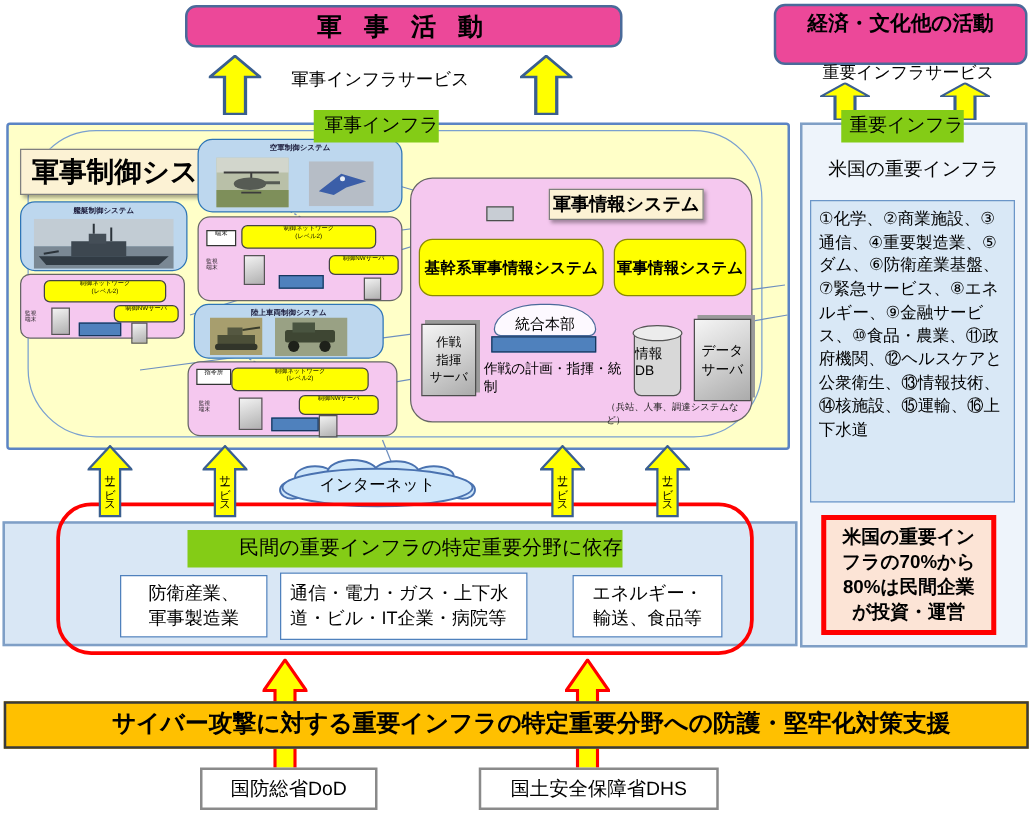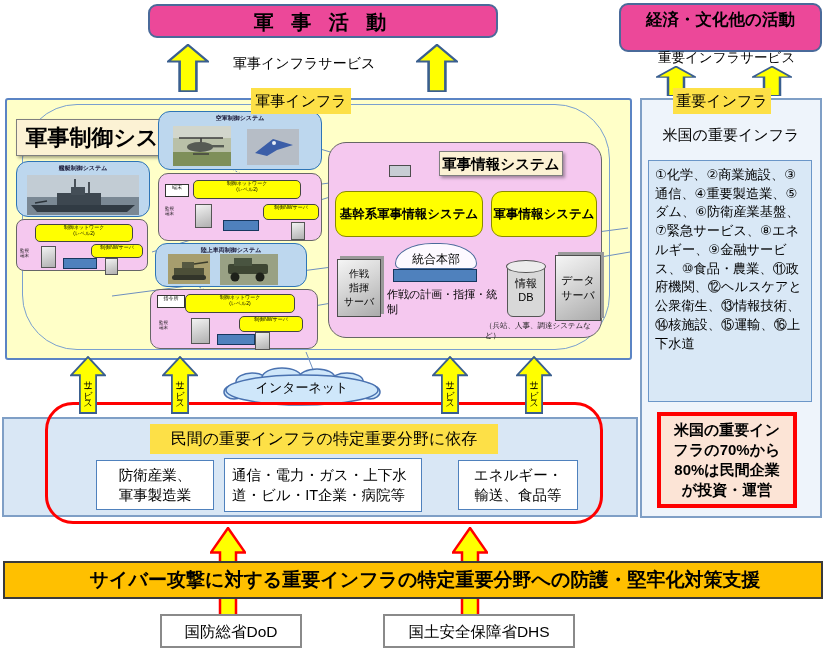--- a/index.html
+++ b/index.html
@@ -1,20 +1,20 @@
 <!DOCTYPE html>
 <html><head>
 <meta charset="utf-8">
 <style>
   html,body{margin:0;padding:0;}
   body{width:826px;height:662px;position:relative;background:#ffffff;overflow:hidden;
        font-family:"Liberation Sans","DejaVu Sans",sans-serif;color:#000;}
   .a{position:absolute;box-sizing:border-box;}
   .cyan{background:#ec4899;border:2.5px solid #4a6a9a;border-radius:9px;text-align:center;font-weight:bold;}
-  .peach{background:#fde047;text-align:center;}
+  .peach{background:#84cc16;text-align:right;}
   .pre{white-space:pre-line;}
   .photo-box{background:#bdd7ee;border:1.5px solid #2e75b6;border-radius:12px;}
   .photo-label{position:absolute;top:2px;left:0;right:0;text-align:center;font-size:6px;color:#1a1a3a;font-weight:bold;}
   .pink{background:#f5c8ef;border:1.2px solid #666;border-radius:10px;}
   .c-yellow{position:absolute;background:#ffff00;border:1px solid #444;border-radius:5px;
             font-size:5px;line-height:1.15;text-align:center;overflow:hidden;white-space:pre-line;}
   .c-label{position:absolute;background:#fff;border:1px solid #333;font-size:5px;line-height:1.1;text-align:center;overflow:hidden;}
   .c-server{position:absolute;background:linear-gradient(160deg,#f2f2f2,#b0b0b0);border:1px solid #555;}
   .c-slab{position:absolute;background:#4f81bd;border:1px solid #17375e;}
   .c-tiny{position:absolute;font-size:4.5px;line-height:1.2;color:#111;white-space:pre-line;}
@@ -211,21 +211,21 @@
 
   <div class="a server3d" style="left:8px;top:116px;width:44px;height:58px;font-size:10px;">
     <span class="pre">作戦
 指揮
 サーバ</span>
   </div>
 
   <div class="a" style="left:58px;top:144px;width:118px;height:13px;font-size:11px;font-family:Liberation Serif, serif;">作戦の計画・指揮・統制</div>
 
   <div class="a cyl" style="left:178px;top:120px;width:38px;height:54px;">
-    <div class="pre" style="position:absolute;left:0;right:0;top:12px;text-align:center;font-size:11px;line-height:1.3;">情報
+    <div class="pre" style="position:absolute;left:0;right:0;top:12px;text-align:left;font-size:11px;line-height:1.3;">情報
 DB</div>
   </div>
 
   <div class="a server3d" style="left:226px;top:112px;width:46px;height:66px;font-size:11px;">
     <span class="pre">データ
 サーバ</span>
   </div>
 
   <div class="a" style="left:156px;top:178px;width:116px;font-size:7.5px;color:#222;">（兵站、人事、調達システムなど）</div>
 </div>

